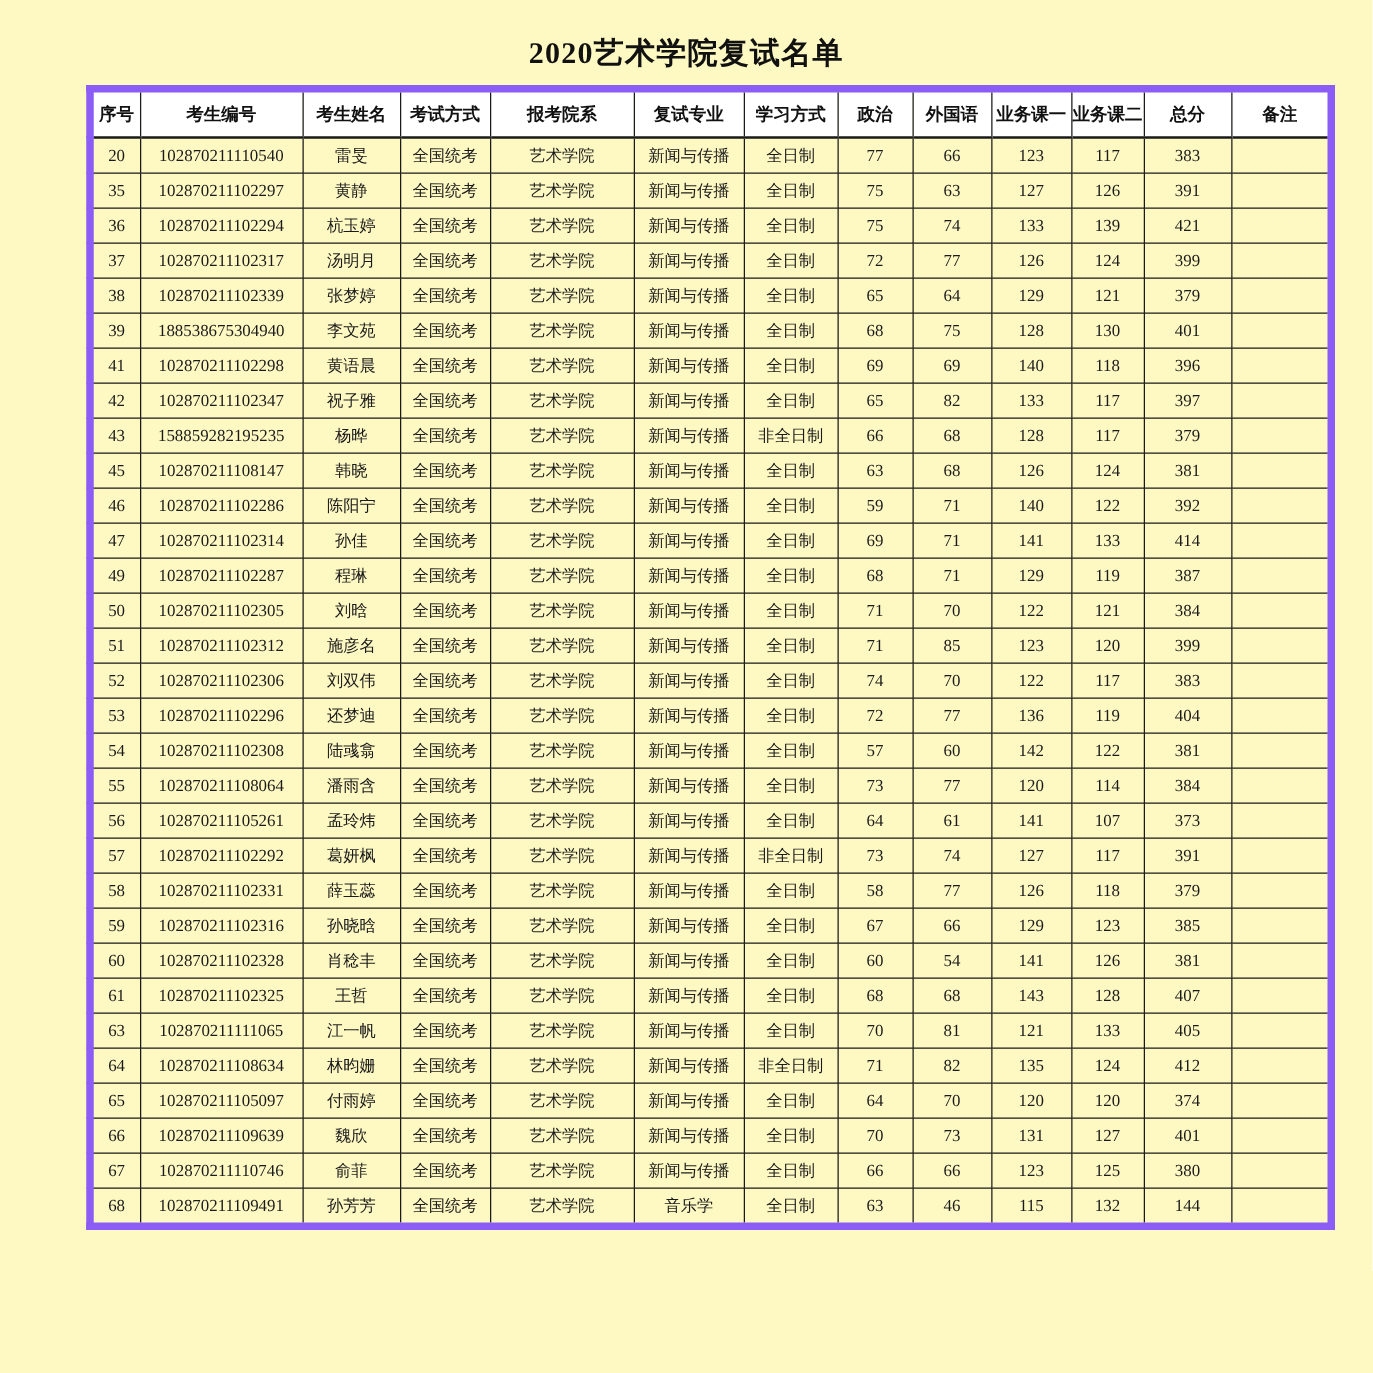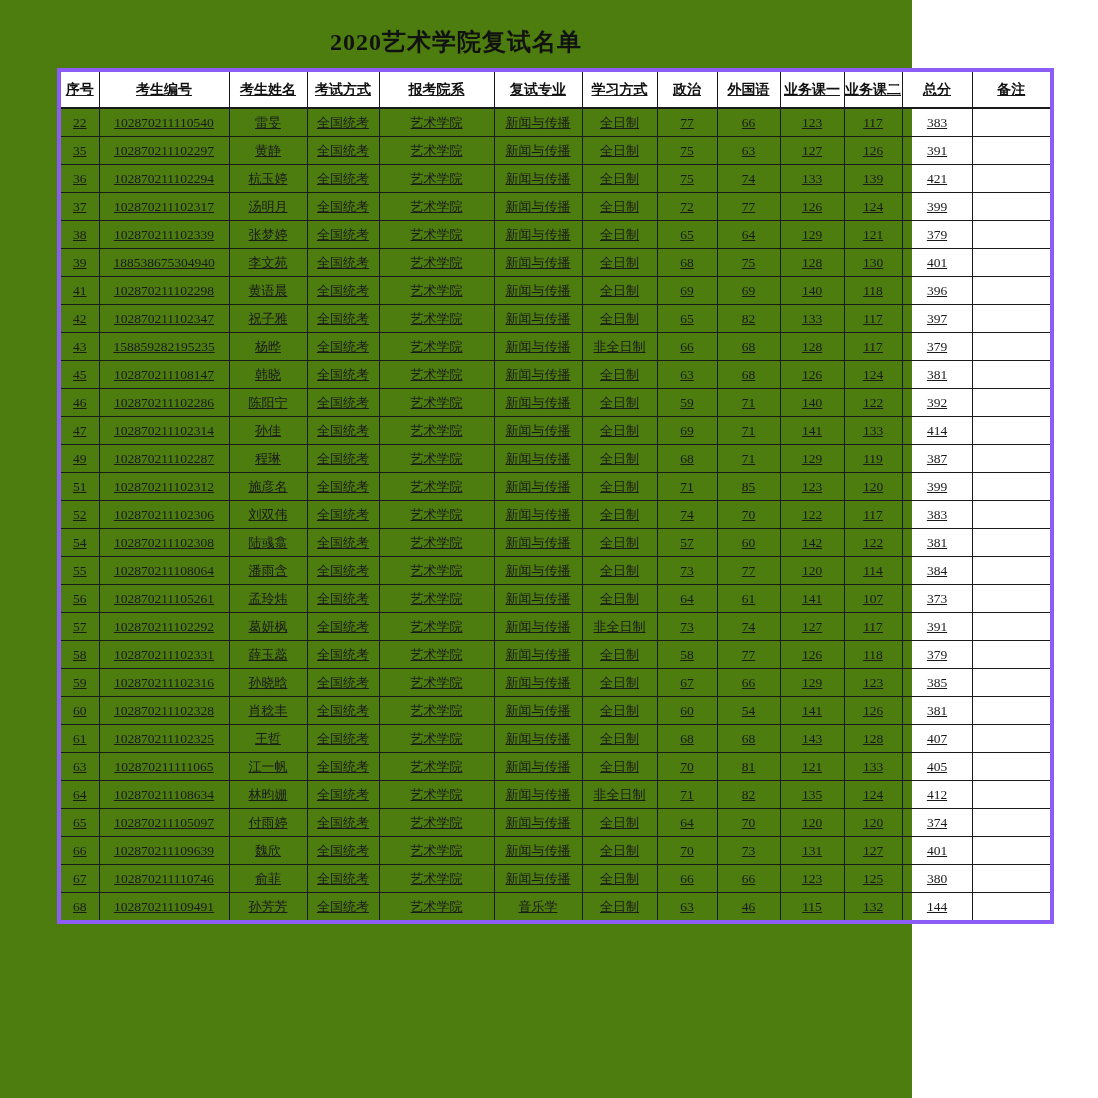--- a/index.html
+++ b/index.html
@@ -5,47 +5,46 @@
   html, body {
     margin: 0;
     padding: 0;
     background: #ffffff;
     width: 1098px;
     height: 1098px;
     overflow: hidden;
   }
   .page {
     position: relative;
-    width: 912px;
+    width: 1098px;
     height: 1098px;
-    background: #4d7c0f;
+    background: #fef9c3;
     font-family: "Liberation Serif", "DejaVu Serif", serif;
     color: #1a1a1a;
   }
   .doc-title {
     position: absolute;
     top: 26px;
     left: 0;
     width: 100%;
     text-align: center;
     font-family: "Liberation Serif", "DejaVu Serif", serif;
     font-size: 24px;
     font-weight: 700;
     color: #111111;
     letter-spacing: 1px;
   }
   table.roster {
     position: absolute;
-    left: 57px;
+    left: 69px;
     top: 68px;
     width: 993px;
     border-collapse: collapse;
     table-layout: fixed;
-    border: 4px solid #8b5cf6;
-    text-decoration: underline;
+    border: 6px solid #8b5cf6;
   }
   table.roster th {
     border: 1px solid #1a1a1a;
     border-bottom: 2px solid #1a1a1a;
     height: 35px;
     font-family: "Liberation Sans", "DejaVu Sans", sans-serif;
     font-size: 14px;
     font-weight: 700;
     text-align: center;
     vertical-align: middle;
@@ -103,21 +102,21 @@
           <th>政治</th>
           <th>外国语</th>
           <th>业务课一</th>
           <th>业务课二</th>
           <th>总分</th>
           <th>备注</th>
         </tr>
     </thead>
     <tbody id="roster-body">
         <tr>
-          <td class="num">22</td>
+          <td class="num">20</td>
           <td class="num">102870211110540</td>
           <td>雷旻</td>
           <td>全国统考</td>
           <td>艺术学院</td>
           <td>新闻与传播</td>
           <td>全日制</td>
           <td class="num">77</td>
           <td class="num">66</td>
           <td class="num">123</td>
           <td class="num">117</td>
@@ -298,20 +297,35 @@
           <td>新闻与传播</td>
           <td>全日制</td>
           <td class="num">68</td>
           <td class="num">71</td>
           <td class="num">129</td>
           <td class="num">119</td>
           <td class="num">387</td>
           <td></td>
         </tr>
         <tr>
+          <td class="num">50</td>
+          <td class="num">102870211102305</td>
+          <td>刘晗</td>
+          <td>全国统考</td>
+          <td>艺术学院</td>
+          <td>新闻与传播</td>
+          <td>全日制</td>
+          <td class="num">71</td>
+          <td class="num">70</td>
+          <td class="num">122</td>
+          <td class="num">121</td>
+          <td class="num">384</td>
+          <td></td>
+        </tr>
+        <tr>
           <td class="num">51</td>
           <td class="num">102870211102312</td>
           <td>施彦名</td>
           <td>全国统考</td>
           <td>艺术学院</td>
           <td>新闻与传播</td>
           <td>全日制</td>
           <td class="num">71</td>
           <td class="num">85</td>
           <td class="num">123</td>
@@ -325,20 +339,35 @@
           <td>刘双伟</td>
           <td>全国统考</td>
           <td>艺术学院</td>
           <td>新闻与传播</td>
           <td>全日制</td>
           <td class="num">74</td>
           <td class="num">70</td>
           <td class="num">122</td>
           <td class="num">117</td>
           <td class="num">383</td>
+          <td></td>
+        </tr>
+        <tr>
+          <td class="num">53</td>
+          <td class="num">102870211102296</td>
+          <td>还梦迪</td>
+          <td>全国统考</td>
+          <td>艺术学院</td>
+          <td>新闻与传播</td>
+          <td>全日制</td>
+          <td class="num">72</td>
+          <td class="num">77</td>
+          <td class="num">136</td>
+          <td class="num">119</td>
+          <td class="num">404</td>
           <td></td>
         </tr>
         <tr>
           <td class="num">54</td>
           <td class="num">102870211102308</td>
           <td>陆彧翕</td>
           <td>全国统考</td>
           <td>艺术学院</td>
           <td>新闻与传播</td>
           <td>全日制</td>

